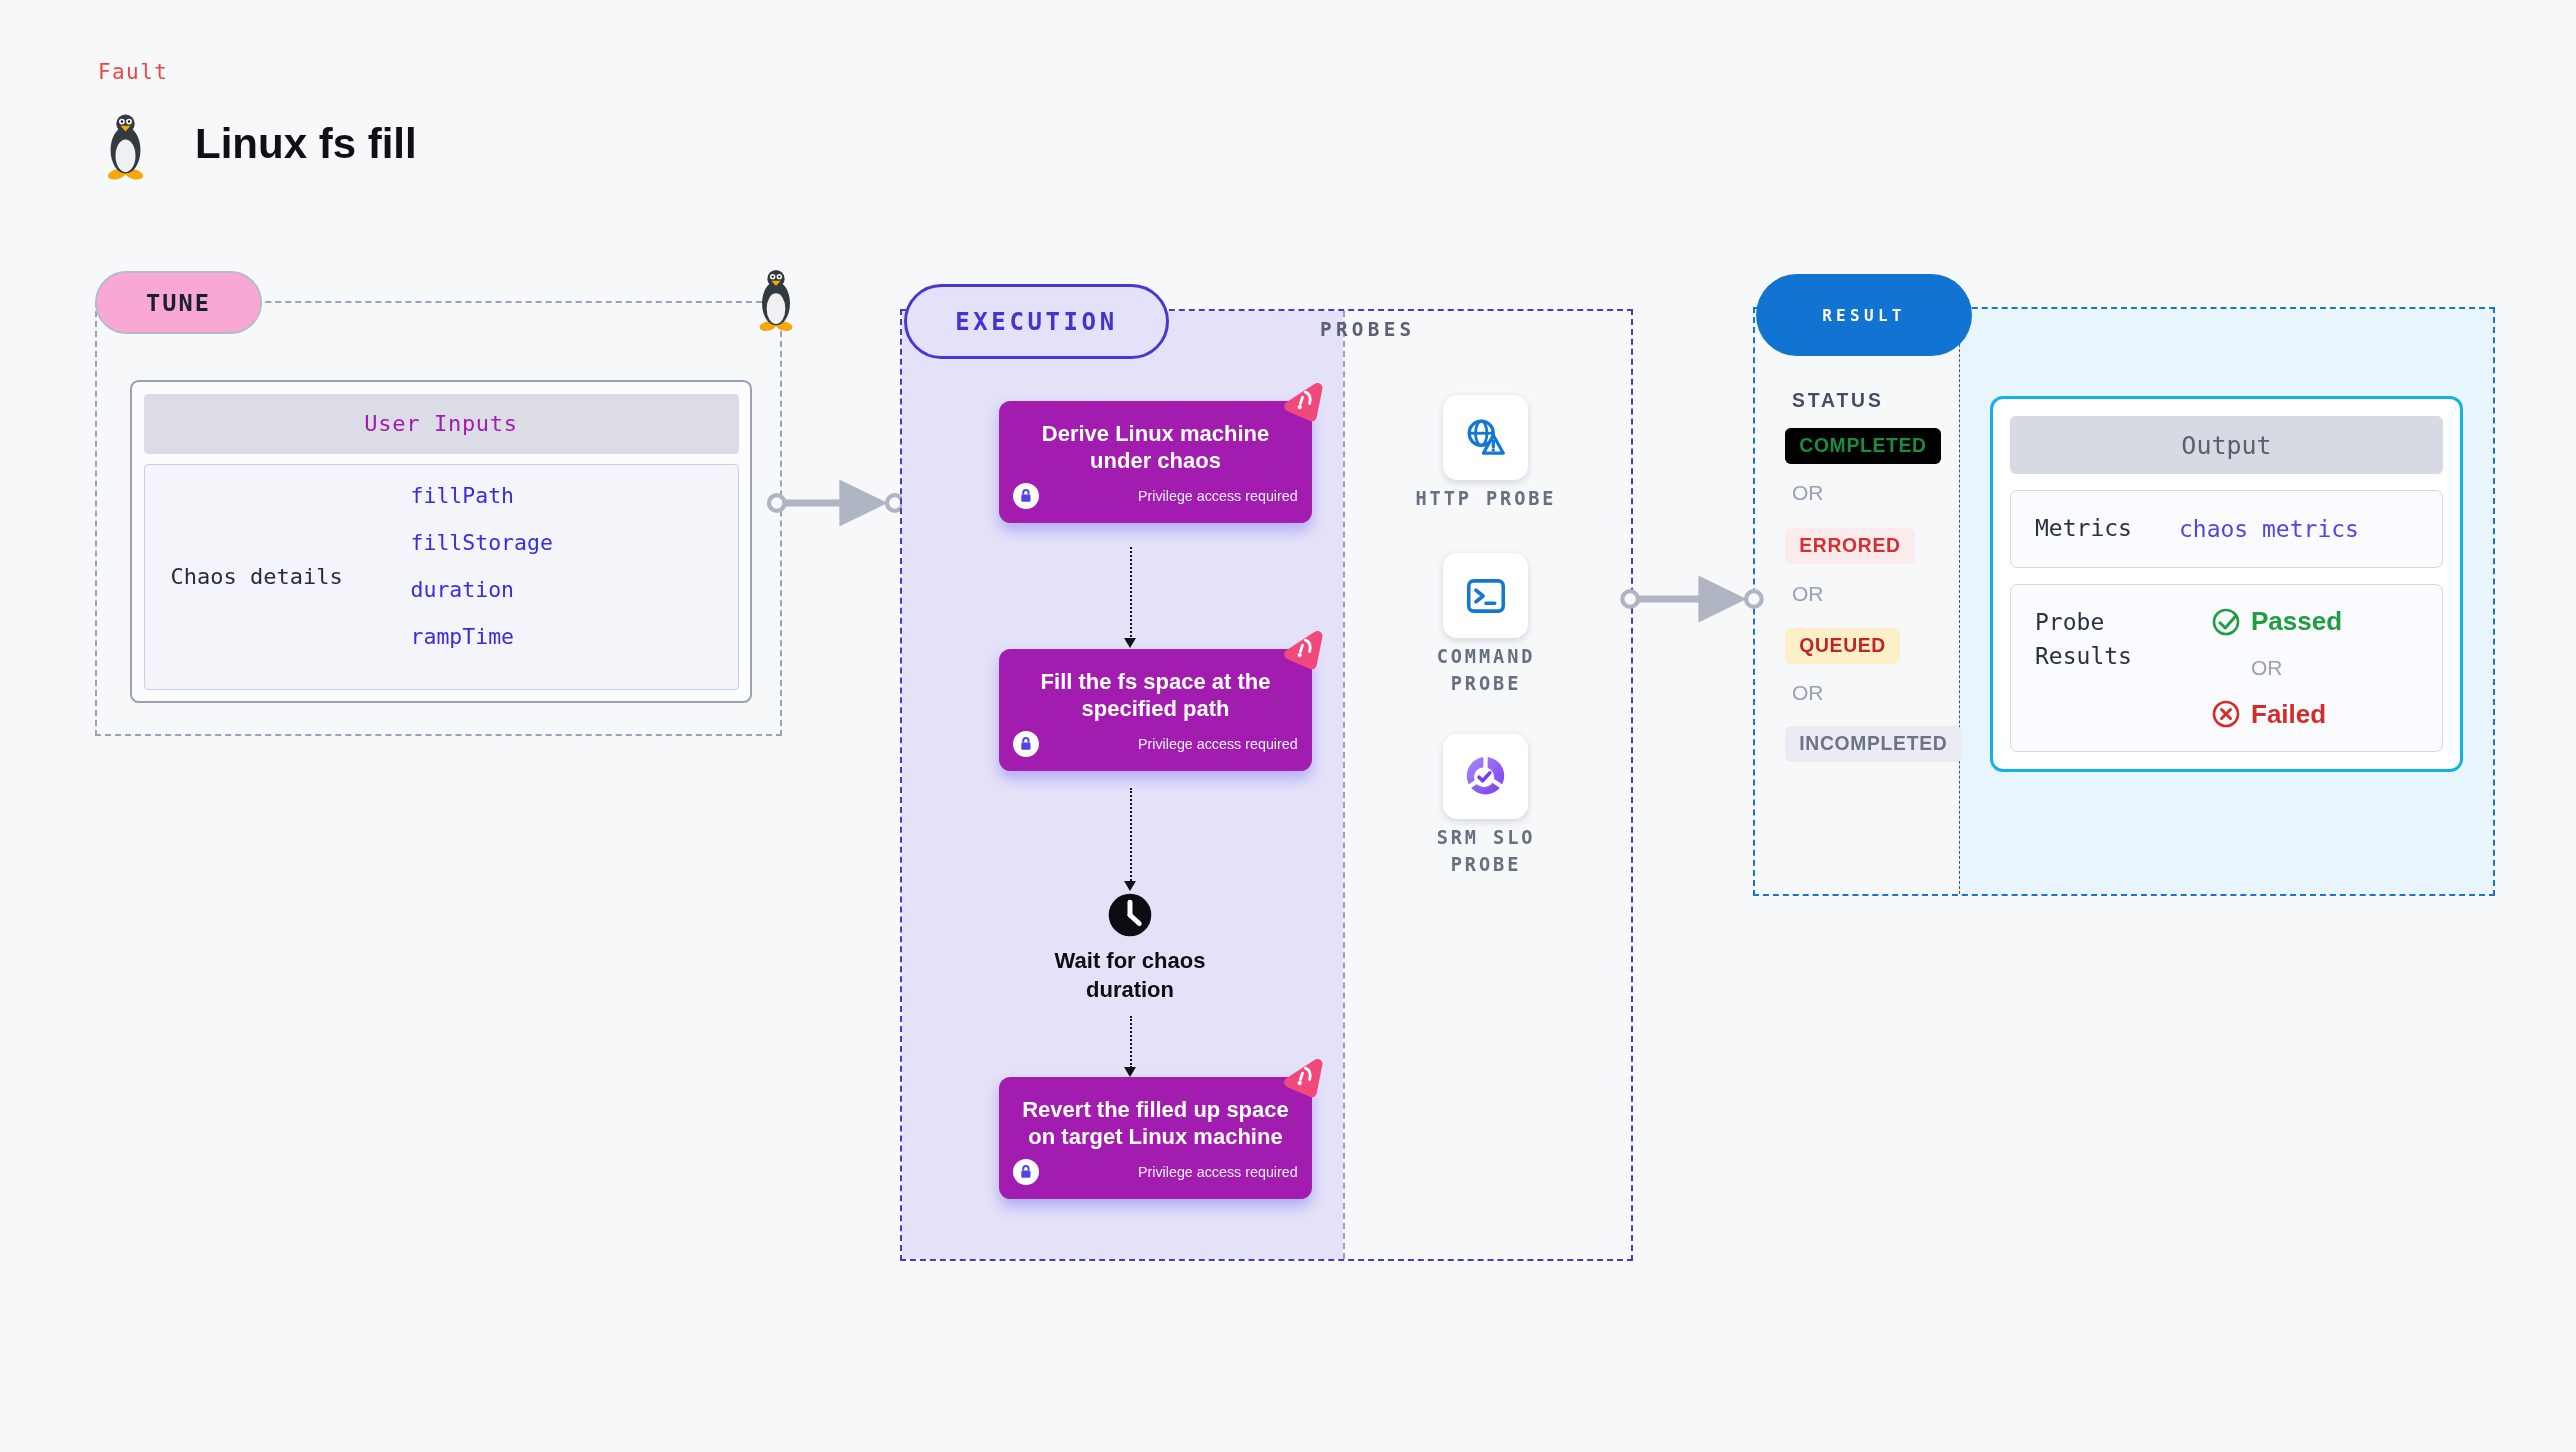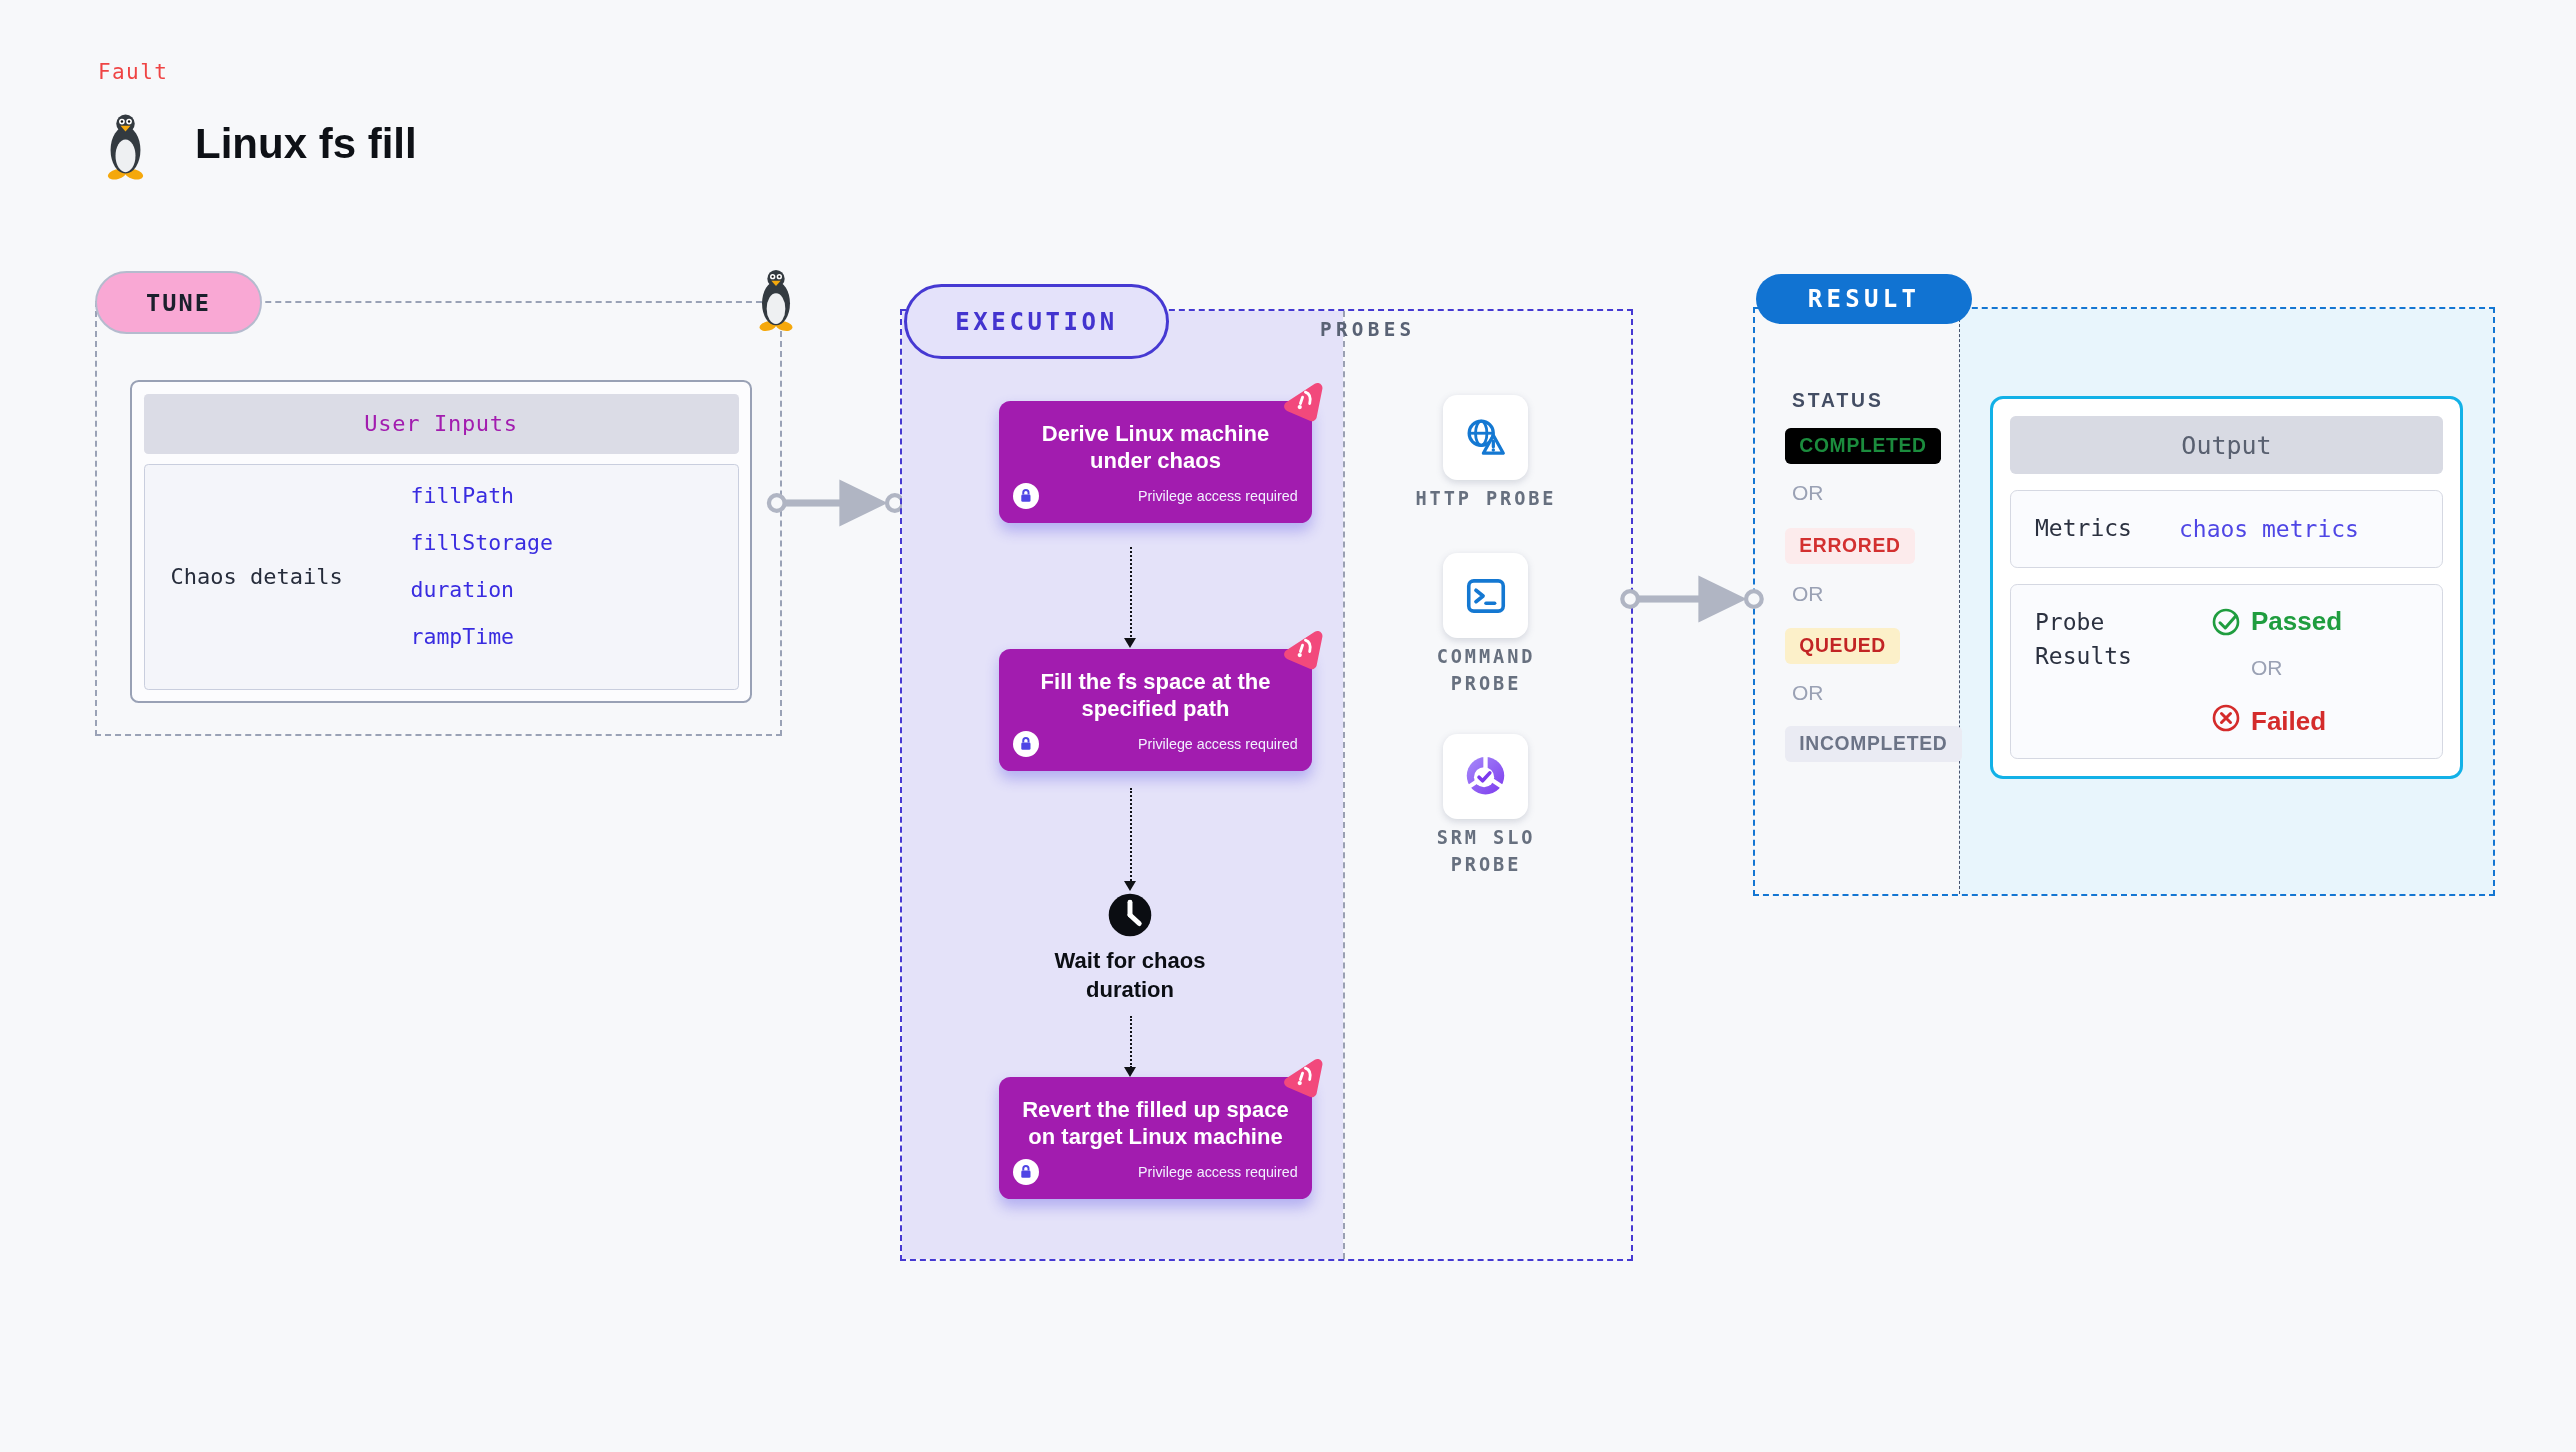--- a/index.html
+++ b/index.html
@@ -10,22 +10,22 @@
   
   .eyebrow{left:98px;top:60px;font-size:21px;color:#ef4444;letter-spacing:1.4px;}
   .page-title{left:195px;top:120px;font-size:42px;font-weight:bold;color:#0e1116;}
 
   
   .pill{display:flex;align-items:center;justify-content:center;border-radius:43px;z-index:3;}
   .tune-badge{left:95px;top:271px;width:163px;height:59px;background:#f9a8d4;border:2.1px solid #b5bbce;
     font-size:23.6px;font-weight:bold;color:#1a202c;letter-spacing:2.1px;}
   .exec-badge{left:904px;top:284px;width:259px;height:69px;background:#e4e2fa;border:3.6px solid #4639d2;
     font-size:24px;font-weight:bold;color:#4334cf;letter-spacing:3.6px;}
-  .result-badge{left:1756px;top:274px;width:216px;height:50px;background:#1173d2;border:none;
-    font-size:24px;font-weight:bold;color:#ffffff;letter-spacing:4.3px;}
+  .result-badge{left:1756px;top:274px;width:216px;height:82px;background:#1173d2;border:none;
+    font-size:16px;font-weight:bold;color:#ffffff;letter-spacing:4.3px;}
 
   
   .tune-box{left:95px;top:301px;width:683px;height:431px;border:2.1px dashed #9aa2b6;}
   .exec-box{left:900px;top:309px;width:729px;height:948px;border:2.9px dashed #4639d2;}
   .exec-lavender{left:0;top:0;width:441px;height:100%;background:#e4e2f9;}
   .probes-panel{left:441px;top:0;right:0;height:100%;border-left:2.1px dashed #9aa0b2;}
   .result-box{left:1753px;top:307px;width:738px;height:585px;border:2.9px dashed #1476d2;}
   .result-blue{position:absolute;left:204px;top:0;right:0;height:100%;background:#e8f5fc;border-left:1.4px dashed #47536e;}
 
   
@@ -69,21 +69,21 @@
   
   .output-box{left:1990px;top:396px;width:473px;background:#ffffff;border:3.6px solid #12b1e7;border-radius:13px;padding:17px;box-sizing:border-box;z-index:2;}
   .output-header{height:58px;background:#d8dae3;border-radius:5.7px;display:flex;align-items:center;justify-content:center;
     font-size:25px;color:#596070;}
   .out-row{margin-top:15.8px;border:1.4px solid #d5d8e2;border-radius:7.2px;background:#fafbfe;padding:21.5px 24px;display:flex;}
   .out-label{font-size:23px;color:#2b3140;line-height:1.45;}
   .metrics-value{font-size:23px;color:#4f46e5;margin-left:47px;}
   .pr-results{margin-left:26px;}
   .res-row{display:flex;align-items:center;gap:10px;}
   .passed-text{font-size:26px;font-weight:bold;color:#1f9d3f;}
-  .failed-text{font-size:26px;font-weight:bold;color:#d42b2b;margin-top:7px;}
+  .failed-text{font-size:26px;font-weight:bold;color:#d42b2b;}
   .pr-or{margin:18.6px 0 18.6px 40px;font-size:21px;color:#9aa1b4;}
 </style>
 </head>
 <body>
 
 <div class="abs eyebrow mono">Fault</div>
 <svg class="abs" style="left:102px;top:113px" width="47" height="67" viewBox="0 0 66 94">
   <ellipse cx="21" cy="86" rx="13" ry="7" fill="#f5a80c" transform="rotate(-14 21 86)"></ellipse>
   <ellipse cx="45" cy="86" rx="13" ry="7" fill="#f5a80c" transform="rotate(14 45 86)"></ellipse>
   <ellipse cx="33" cy="52" rx="21" ry="33" fill="#333a40"></ellipse>

